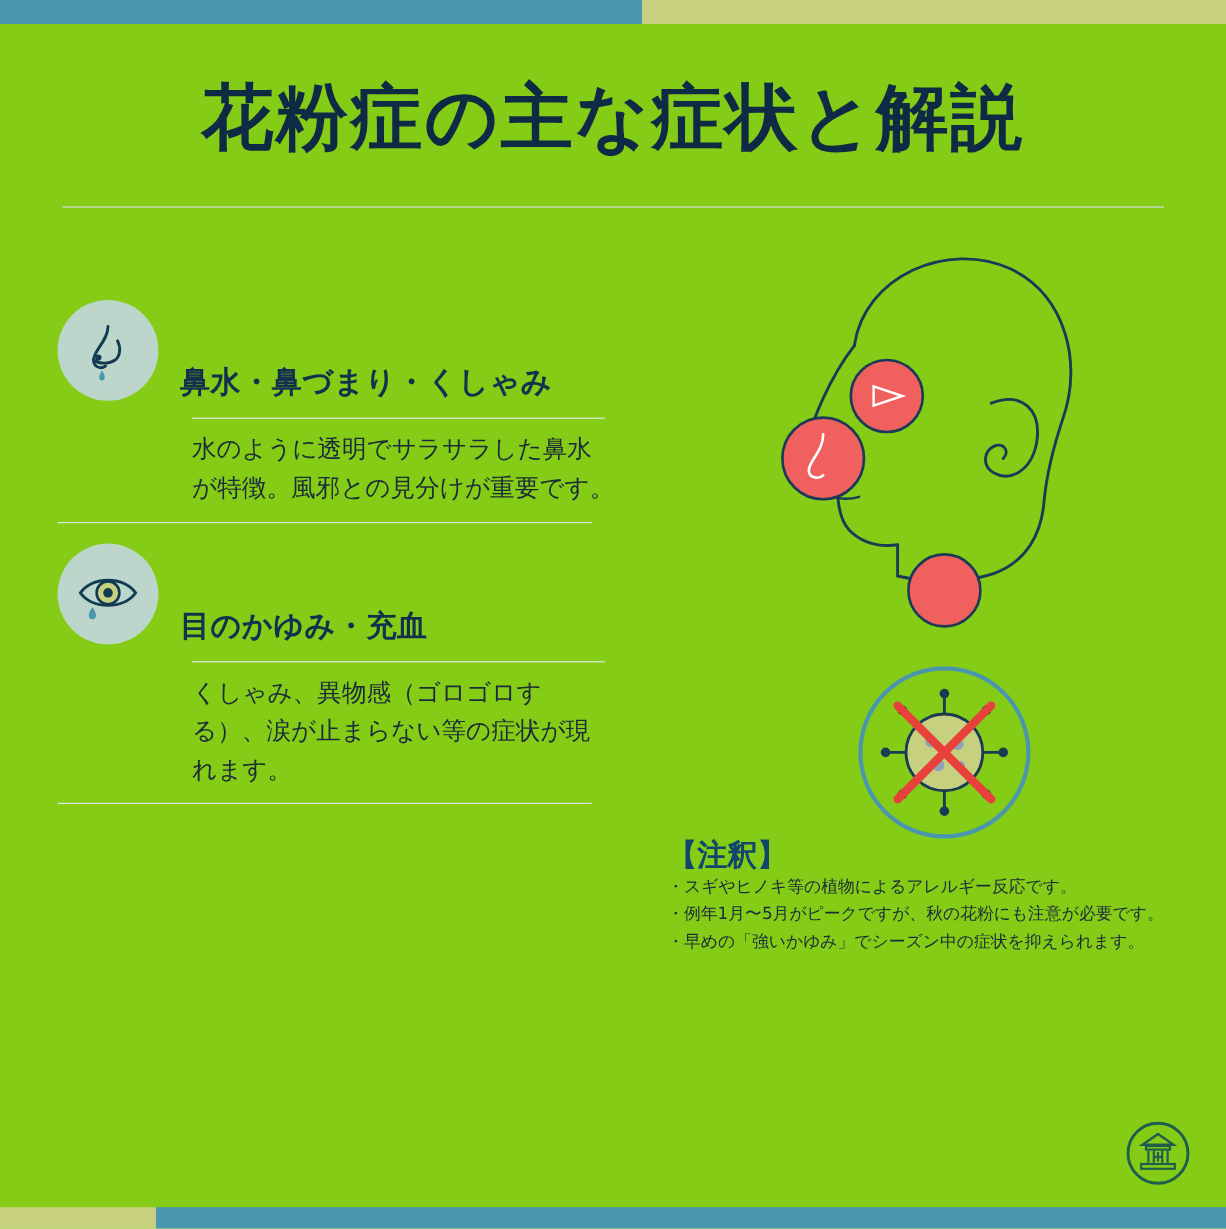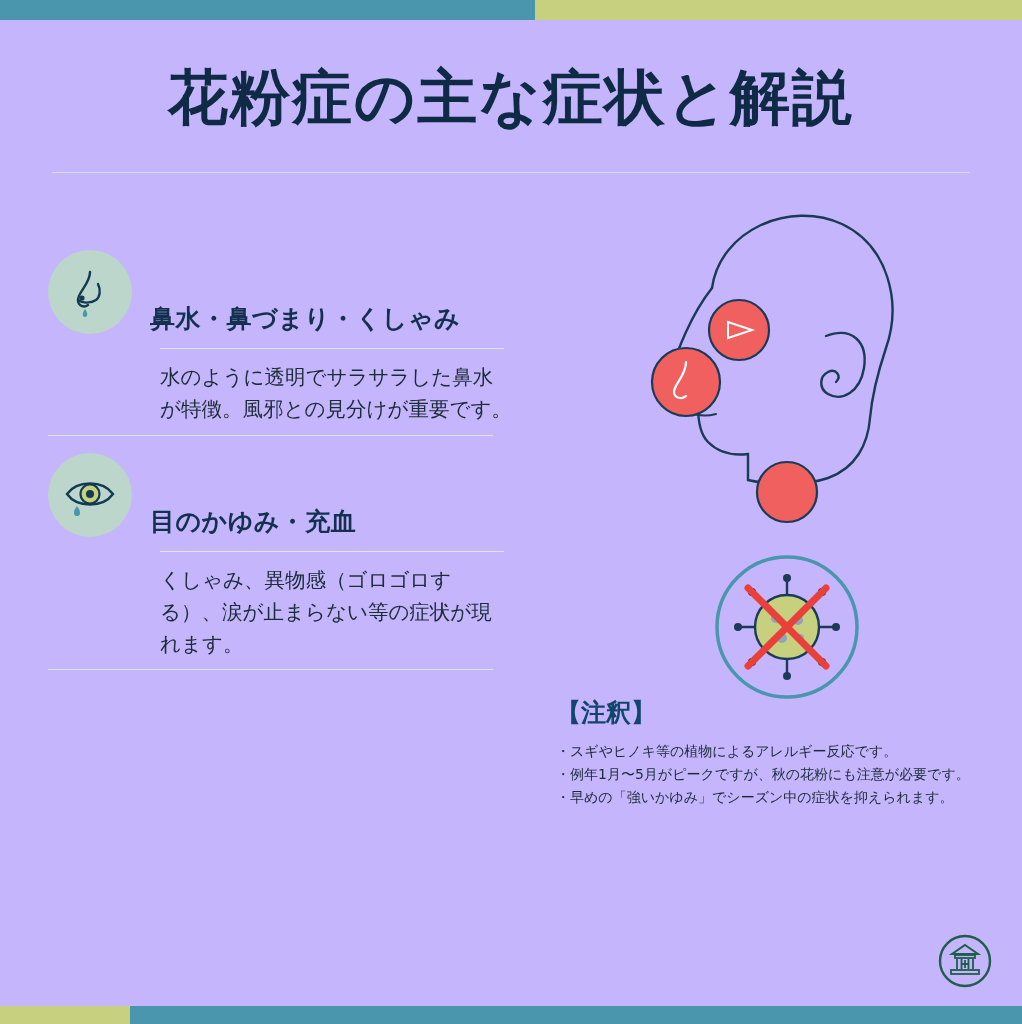--- a/index.html
+++ b/index.html
@@ -5,21 +5,21 @@
   * { box-sizing: border-box; }
   html, body {
     margin: 0; padding: 0;
     width: 1022px; height: 1024px;
     font-family: "Liberation Sans", "DejaVu Sans", sans-serif;
     background: #ffffff;
   }
   .page {
     position: relative;
     width: 1022px; height: 1024px;
-    background: #c4b5fd;
+    background: #84cc16;
     overflow: hidden;
   }
 
   
   .topbar {
     position: absolute; top: 0; left: 0;
     width: 1022px; height: 20px;
     display: flex;
   }
   .topbar .seg-teal { width: 535px; height: 20px; background: #4a97ad; }
@@ -92,21 +92,21 @@
     margin: 14px 0 12px 112px;
     width: 344px; height: 1px;
     background: #e1e6ea;
   }
   .sym-body {
     margin-left: 112px;
     width: 352px;
     font-size: 20.5px;
     line-height: 1.55;
     color: #1c2b38;
-    font-family: Liberation Sans, sans-serif;
+    font-family: Liberation Mono, monospace;
   }
 
   
   .head-art {
     position: absolute;
     top: 190px; left: 620px;
     width: 320px; height: 350px;
   }
   .virus-art {
     position: absolute;
@@ -116,21 +116,20 @@
 
   .notes {
     position: absolute;
     top: 696px; left: 556px;
     width: 452px;
   }
   .notes-title {
     font-size: 25px;
     font-weight: 700;
     color: #12456b;
-    margin-bottom: 12px;
     font-family: "DejaVu Sans", "Liberation Sans", sans-serif;
   }
   .note-line {
     font-size: 14px;
     line-height: 1.5;
     color: #1c2b38;
     margin-bottom: 2px;
     font-family: "DejaVu Sans", "Liberation Sans", sans-serif;
   }
 

